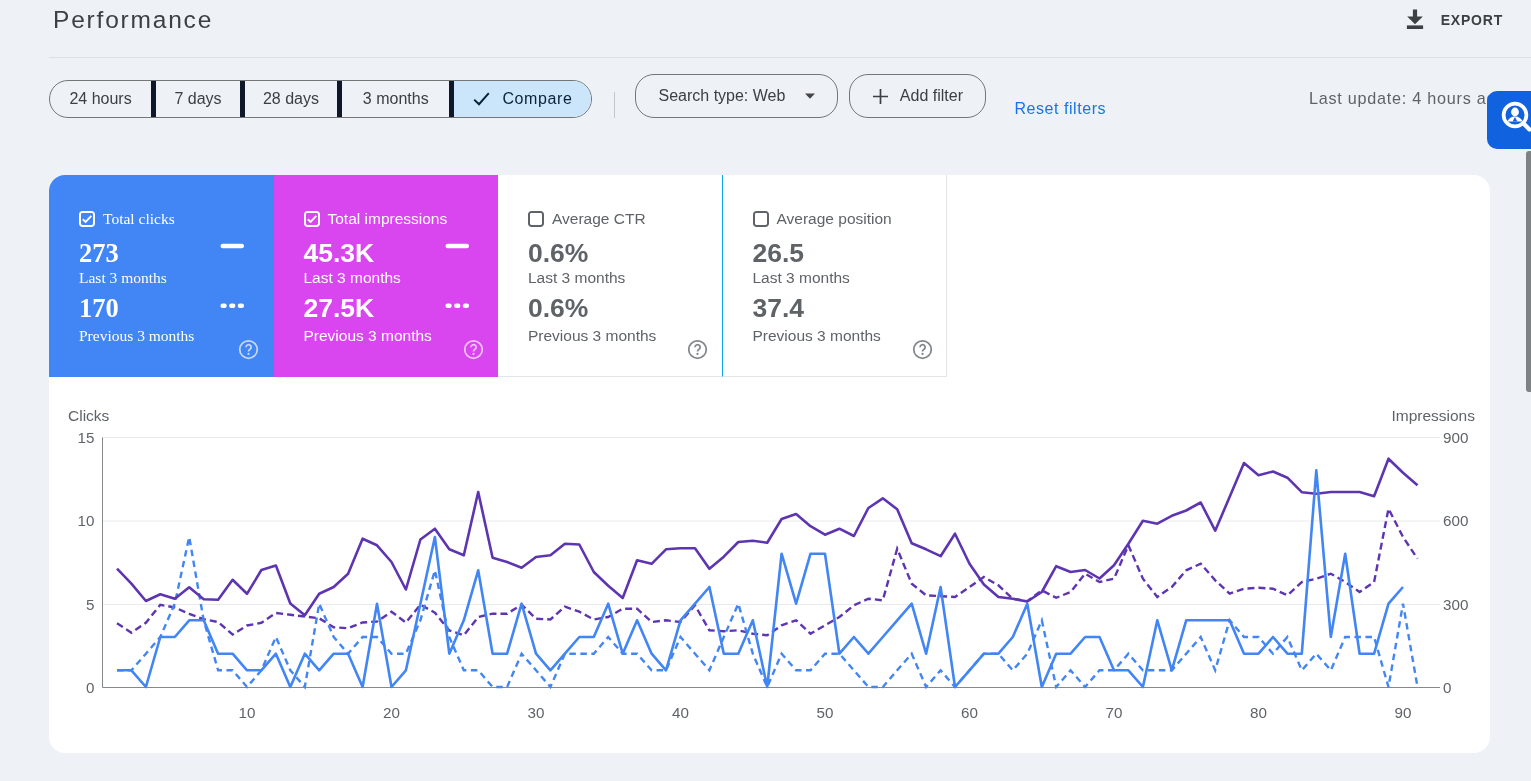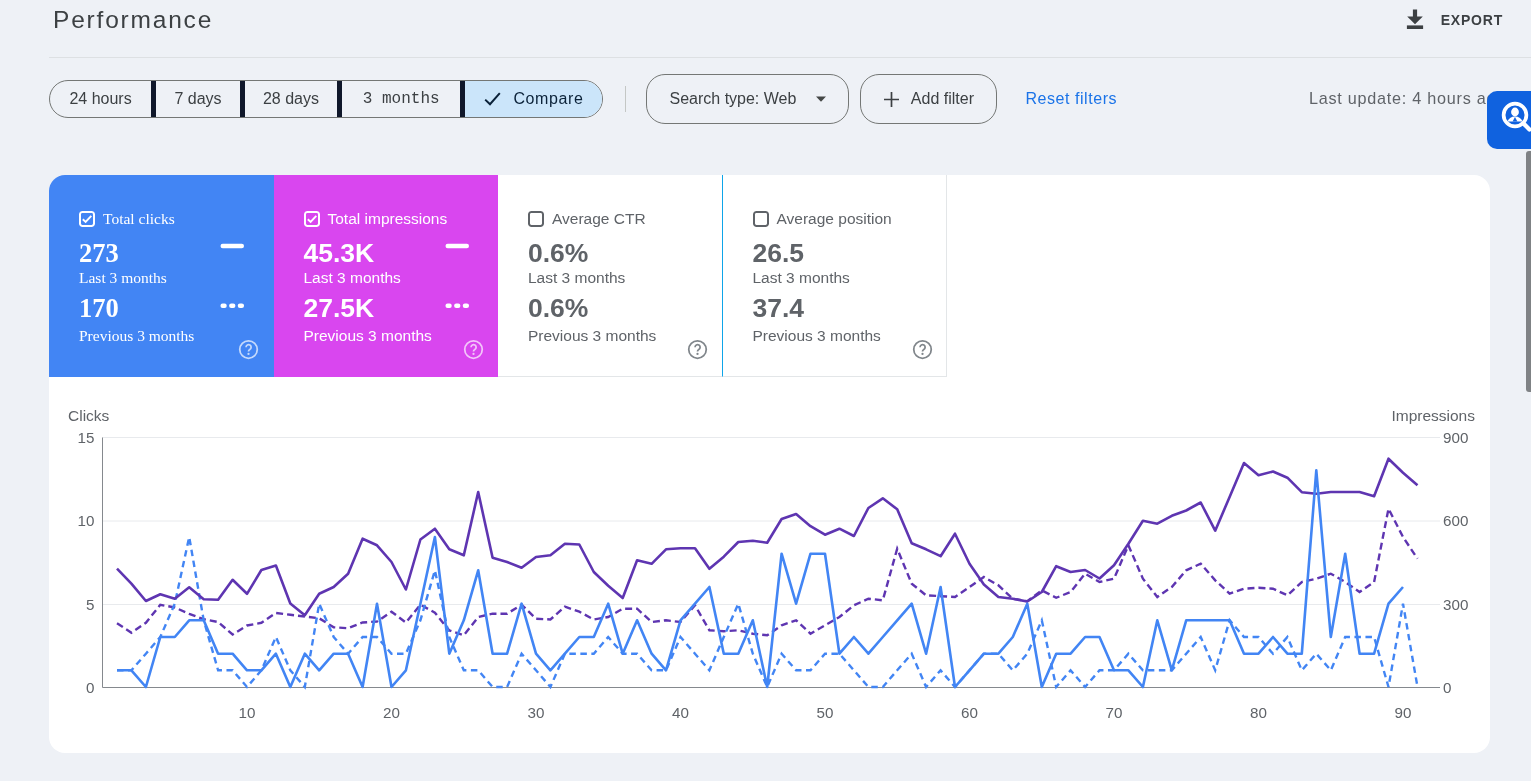--- a/index.html
+++ b/index.html
@@ -1,26 +1,26 @@
 <!DOCTYPE html>
 <html><head><meta charset="utf-8">
 <style>
 * { margin:0; padding:0; box-sizing:border-box; }
 html,body { width:1531px; height:781px; overflow:hidden; }
 body { background:#eef1f6; font-family:"Liberation Sans",sans-serif; position:relative; }
 .abs { position:absolute; }
 .title { left:53px; top:6px; font-size:24.5px; letter-spacing:1.8px; color:#3c4043; }
 .export { right:28px; top:9px; font-size:14px; font-weight:bold; color:#3c4043; letter-spacing:0.8px; display:flex; align-items:center; gap:17px; }
 .hr1 { left:49px; top:57px; width:1482px; height:1px; background:#dde0e3; }
-.filters { left:49px; top:80px; height:38px; display:flex; align-items:center; }
+.filters { left:49px; top:80px; height:38px; display:flex; align-items:flex-end; }
 .seg { display:flex; height:38px; border:1px solid #747775; border-radius:19px; overflow:hidden; }
 .seg>div { display:flex; align-items:center; justify-content:center; font-size:16px; color:#3c4043; border-left:5px solid #0f172a; padding:0 19px; }
 .seg>div:first-child { border-left:none; }
 .seg .sel { background:#cbe5fa; color:#0b2239; gap:12px; padding:0 19px; letter-spacing:0.6px; }
-.pill { height:50px; border:1px solid #747775; border-radius:19px; display:flex; align-items:center; justify-content:center; font-size:16px; color:#3c4043; }
+.pill { height:44px; border:1px solid #747775; border-radius:19px; display:flex; align-items:center; justify-content:center; font-size:16px; color:#3c4043; }
 .vsep { width:1px; height:26px; background:#c4c7c5; margin:0 20px 0 22px; }
 .reset { color:#1a73e8; font-size:16px; letter-spacing:0.55px; margin-left:28px; }
 .lastupd { position:absolute; left:1309px; top:89px; font-size:16.2px; letter-spacing:0.75px; color:#5f6368; white-space:nowrap; }
 .card { left:49px; top:175px; width:1441px; height:578px; background:#fff; border-radius:16px; }
 .tiles { position:absolute; left:0; top:0; height:202px; width:100%; display:flex; }
 .tile { width:224.5px; height:202px; position:relative; }
 .tile .cb { position:absolute; left:30px; top:36px; width:16px; height:16px; border-radius:3px; }
 .tile .t { position:absolute; left:54px; top:35px; font-size:15.5px; line-height:18px; }
 .tile .v1 { position:absolute; left:30px; top:63px; font-size:26.5px; font-weight:bold; }
 .tile .l1 { position:absolute; left:30px; top:94px; font-size:15.5px; }
@@ -40,21 +40,21 @@
     </svg>
     <span>EXPORT</span>
   </div>
 <div class="abs hr1"></div>
 
 <div class="abs filters">
   <div class="seg">
     <div style="padding:0 19.4px;">24 hours</div>
       <div style="padding:0 18.4px;">7 days</div>
       <div style="padding:0 18px;">28 days</div>
-      <div style="padding:0 20.8px;font-family:Liberation Mono, monospace;">3 months</div>
+      <div style="padding:0 20.8px;">3 months</div>
     <div class="sel"><svg width="17" height="14" viewBox="0 0 17 14">
           <path d="M1.2 7.6 L6 12.2 L15.8 1.2" stroke="#0b2239" stroke-width="2" fill="none"></path>
         </svg>Compare</div>
   </div>
   <div class="vsep"></div>
   <div class="pill" style="width:203px; gap:20px;">Search type: Web <svg width="10" height="6" viewBox="0 0 10 6">
         <polygon points="0,0.5 10,0.5 5,5.8" fill="#444746"></polygon>
       </svg></div>
   <div class="pill" style="width:137px; gap:12px; margin-left:11px;"><svg width="15" height="15" viewBox="0 0 15 15">
         <path d="M7.5 0 v15 M0 7.5 h15" stroke="#3c4043" stroke-width="1.7"></path>

